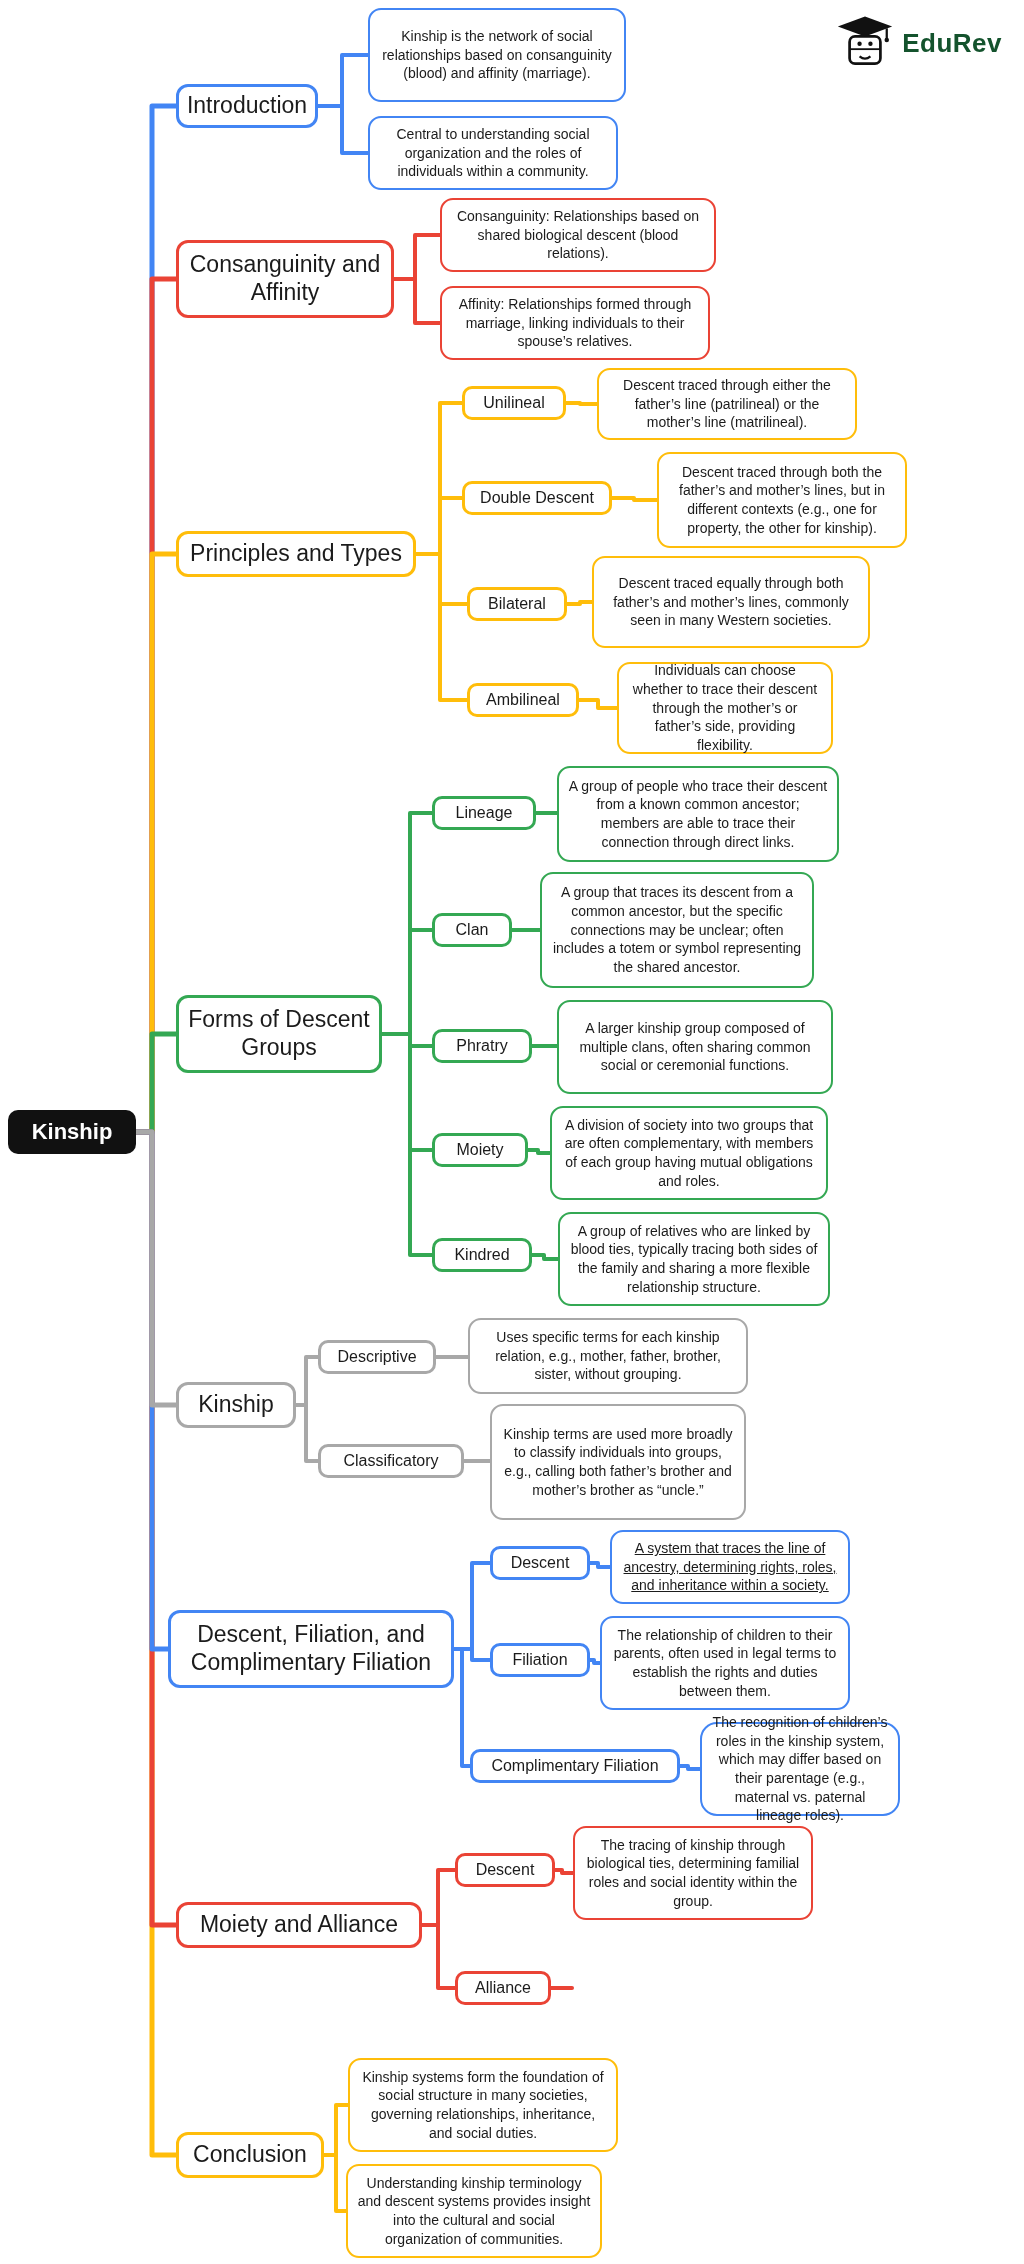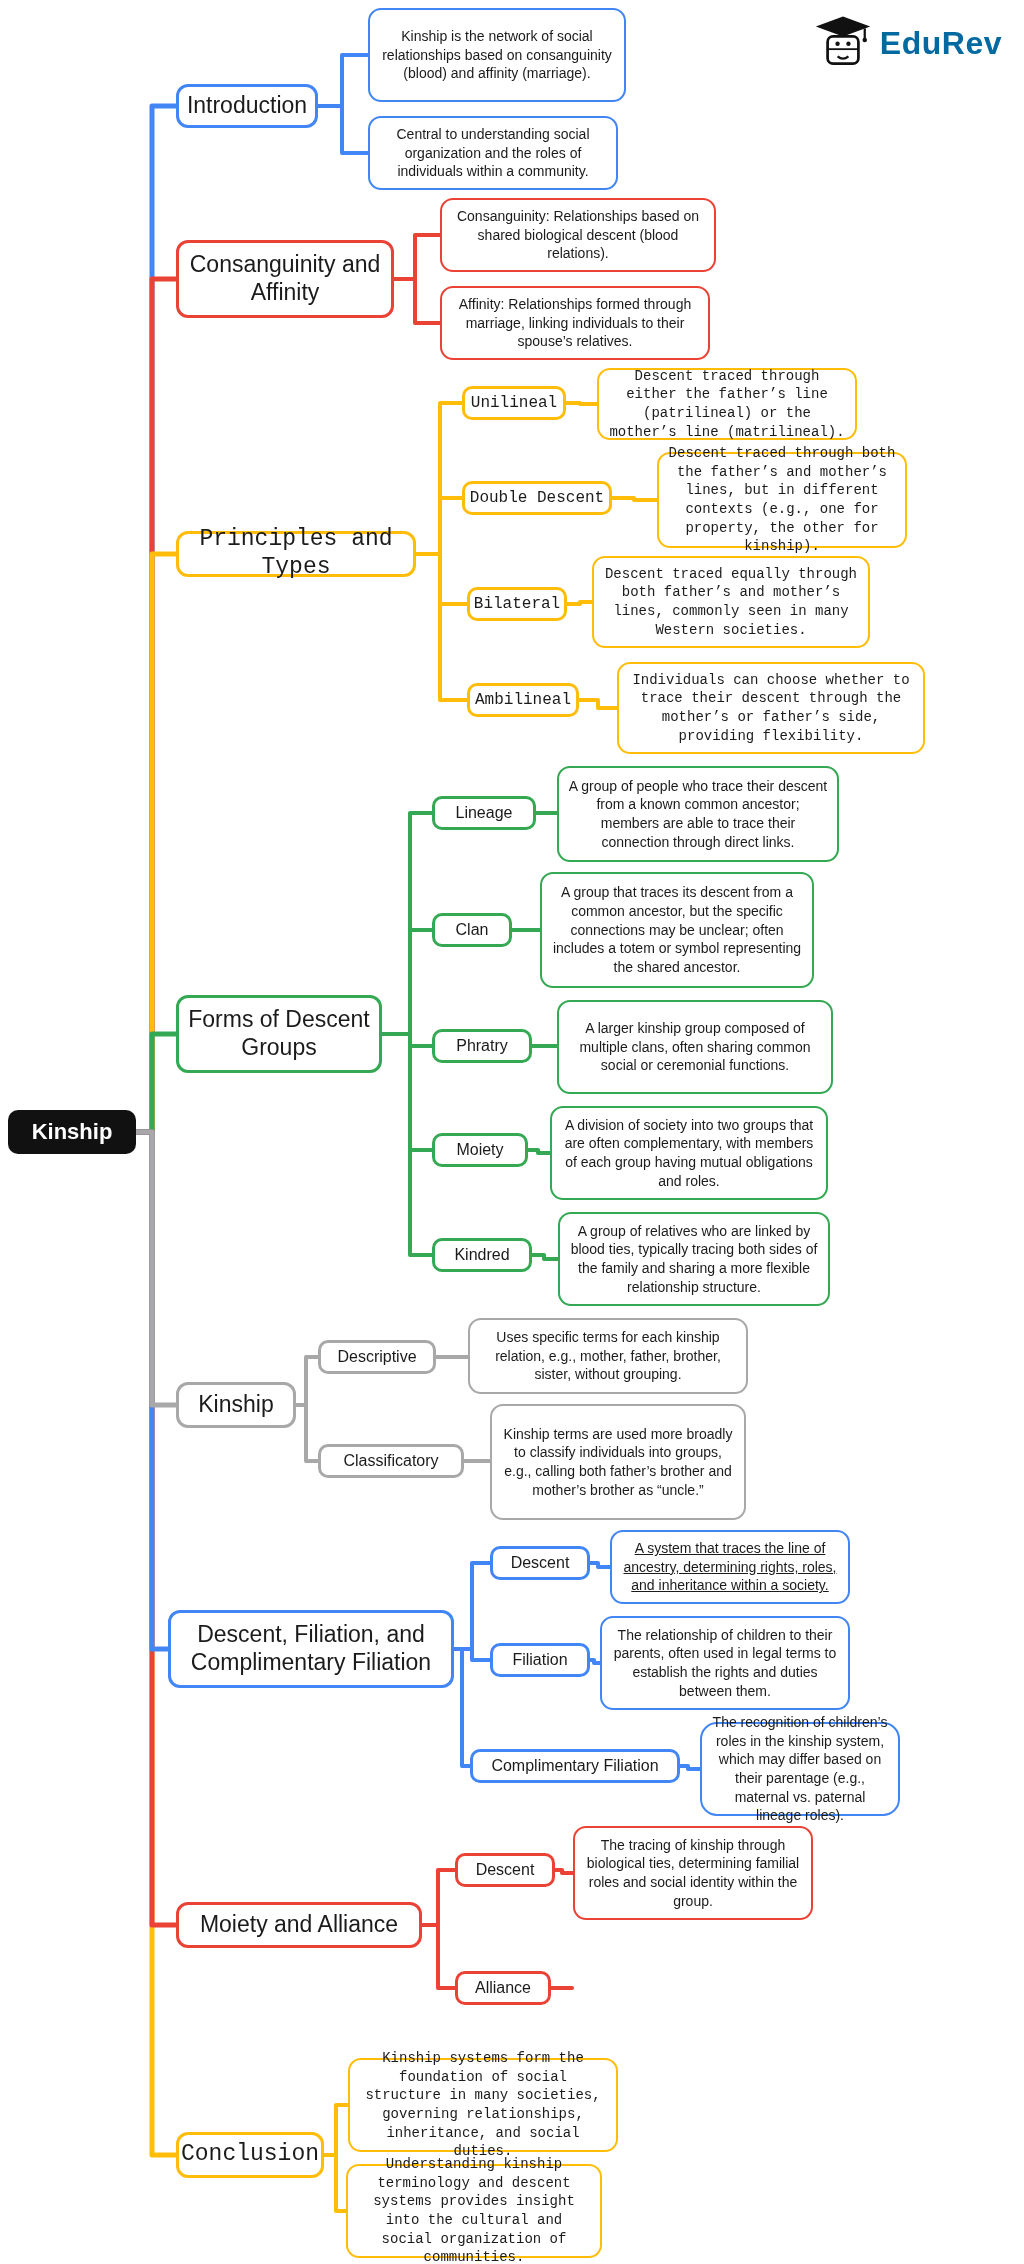--- a/index.html
+++ b/index.html
@@ -12,25 +12,25 @@
   .st-blue{stroke:#4285F4;} .st-red{stroke:#EA4335;} .st-yellow{stroke:#FFBD0A;}
   .st-green{stroke:#34A853;} .st-gray{stroke:#A8A8A8;}
 
   .node{position:absolute;z-index:2;display:flex;align-items:center;justify-content:center;
         text-align:center;background:#fff;box-sizing:border-box;color:#1b1b1b;}
   .root{background:#111111;color:#fff;border-radius:10px;font-size:22px;font-weight:bold;
         z-index:3;}
   .bnode{border:3px solid;border-radius:12px;font-size:23px;line-height:1.2;padding:2px 6px;}
   .snode{border:3px solid;border-radius:10px;font-size:16px;padding:1px 6px;white-space:nowrap;}
   .note{border:2.5px solid;border-radius:13px;font-size:14px;line-height:1.33;padding:6px 9px;}
-  .bc-blue{border-color:#4285F4;} .bc-red{border-color:#EA4335;} .bc-yellow{border-color:#FFBD0A;font-family:Liberation Mono, monospace;}
+  .bc-blue{border-color:#4285F4;} .bc-red{border-color:#EA4335;} .bc-yellow{border-color:#FFBD0A;}
   .bc-green{border-color:#34A853;} .bc-gray{border-color:#A8A8A8;}
 
   .logo{position:absolute;right:22px;top:14px;display:flex;align-items:center;gap:8px;z-index:4;}
-  .logo .brand{font-size:32px;font-weight:bold;color:#0369a1;letter-spacing:0.5px;}
+  .logo .brand{font-size:26px;font-weight:bold;color:#14532d;letter-spacing:0.5px;}
 </style>
 </head>
 <body>
 
 <div id="canvas">
 
   <svg class="links" width="1024" height="2264">
 
     <path class="trunk st-blue" d="M136,1132 H152 V106 H176"></path>
     <path class="trunk st-red" d="M136,1132 H152 V279 H176"></path>
@@ -116,21 +116,21 @@
   <div class="node note bc-red" style="left:440px;top:286px;width:270px;height:74px;">Affinity: Relationships formed through marriage, linking individuals to their spouse’s relatives.</div>
 
   <div class="node bnode bc-yellow" style="left:176px;top:531px;width:240px;height:46px;">Principles and Types</div>
   <div class="node snode bc-yellow" style="left:462px;top:386px;width:104px;height:34px;">Unilineal</div>
   <div class="node note bc-yellow" style="left:597px;top:368px;width:260px;height:72px;">Descent traced through either the father’s line (patrilineal) or the mother’s line (matrilineal).</div>
   <div class="node snode bc-yellow" style="left:462px;top:481px;width:150px;height:34px;">Double Descent</div>
   <div class="node note bc-yellow" style="left:657px;top:452px;width:250px;height:96px;">Descent traced through both the father’s and mother’s lines, but in different contexts (e.g., one for property, the other for kinship).</div>
   <div class="node snode bc-yellow" style="left:467px;top:587px;width:100px;height:34px;">Bilateral</div>
   <div class="node note bc-yellow" style="left:592px;top:556px;width:278px;height:92px;">Descent traced equally through both father’s and mother’s lines, commonly seen in many Western societies.</div>
   <div class="node snode bc-yellow" style="left:467px;top:683px;width:112px;height:34px;">Ambilineal</div>
-  <div class="node note bc-yellow" style="left:617px;top:662px;width:308px;height:92px;">Individuals can choose whether to trace their descent through the mother’s or father’s side, providing flexibility.</div>
+  <div class="node note bc-yellow" style="left:617px;top:662px;width:216px;height:92px;">Individuals can choose whether to trace their descent through the mother’s or father’s side, providing flexibility.</div>
 
   <div class="node bnode bc-green" style="left:176px;top:995px;width:206px;height:78px;">Forms of Descent Groups</div>
   <div class="node snode bc-green" style="left:432px;top:796px;width:104px;height:34px;">Lineage</div>
   <div class="node note bc-green" style="left:557px;top:766px;width:282px;height:96px;">A group of people who trace their descent from a known common ancestor; members are able to trace their connection through direct links.</div>
   <div class="node snode bc-green" style="left:432px;top:913px;width:80px;height:34px;">Clan</div>
   <div class="node note bc-green" style="left:540px;top:872px;width:274px;height:116px;">A group that traces its descent from a common ancestor, but the specific connections may be unclear; often includes a totem or symbol representing the shared ancestor.</div>
   <div class="node snode bc-green" style="left:432px;top:1029px;width:100px;height:34px;">Phratry</div>
   <div class="node note bc-green" style="left:557px;top:1000px;width:276px;height:94px;">A larger kinship group composed of multiple clans, often sharing common social or ceremonial functions.</div>
   <div class="node snode bc-green" style="left:432px;top:1133px;width:96px;height:34px;">Moiety</div>
   <div class="node note bc-green" style="left:550px;top:1106px;width:278px;height:94px;">A division of society into two groups that are often complementary, with members of each group having mutual obligations and roles.</div>

